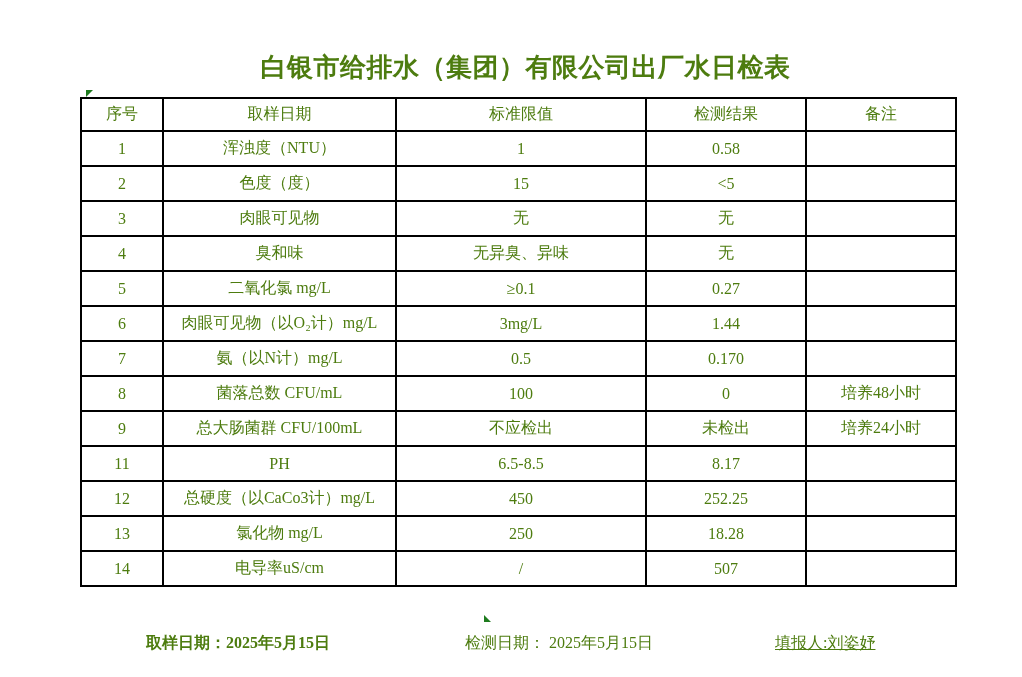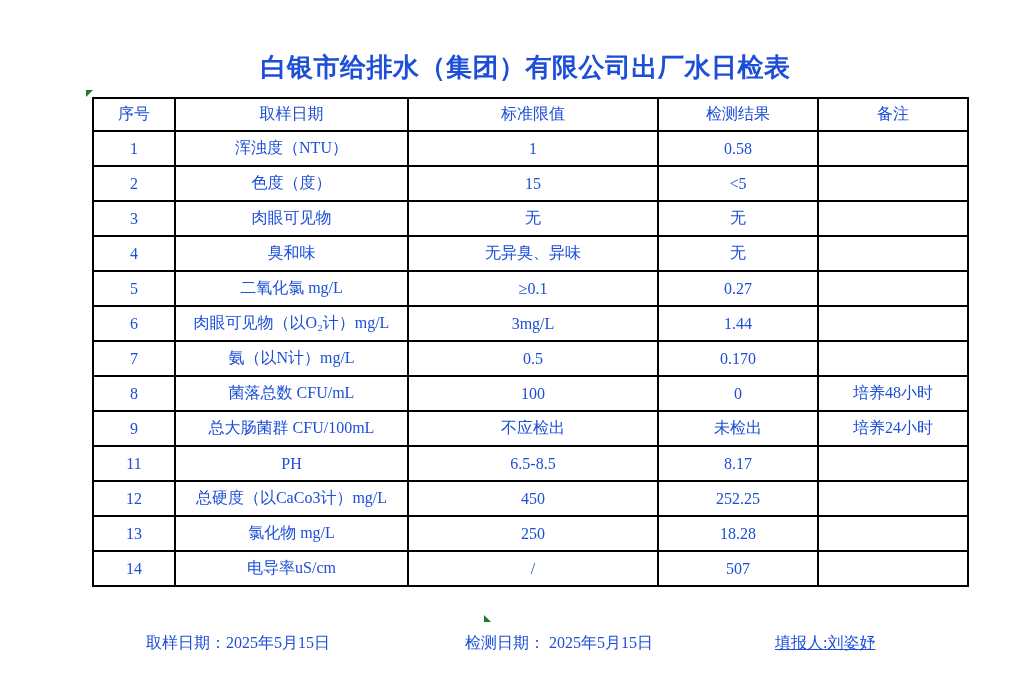--- a/index.html
+++ b/index.html
@@ -3,38 +3,38 @@
 <meta charset="utf-8">
 <style>
   * { margin: 0; padding: 0; box-sizing: border-box; }
   html, body { background: #ffffff; }
   .sheet {
     position: relative;
     width: 1022px;
     height: 677px;
     background: #ffffff;
     font-family: "Liberation Serif", "DejaVu Serif", serif;
-    color: #1d4ed8;
+    color: #4d7c0f;
     overflow: hidden;
     border-radius: 29px;
   }
   .title {
     position: absolute;
     left: 88px;
     top: 50px;
     width: 875px;
     text-align: center;
     font-size: 26px;
     font-weight: bold;
     letter-spacing: 0.5px;
     white-space: nowrap;
   }
   table.inspection {
     position: absolute;
-    left: 92px;
+    left: 80px;
     top: 97px;
     width: 875px;
     border-collapse: collapse;
     table-layout: fixed;
   }
   table.inspection th,
   table.inspection td {
     border: 2px solid #000000;
     text-align: center;
     vertical-align: middle;
@@ -53,21 +53,21 @@
   col.c-remark { width: 150px; }
   .footer-line {
     position: absolute;
     top: 633px;
     left: 0;
     width: 1022px;
     height: 22px;
     font-size: 16px;
   }
   .footer-item { position: absolute; white-space: nowrap; }
-  .footer-sampling { left: 146px; }
+  .footer-sampling { left: 146px; font-weight: bold; }
   .footer-testing  { left: 465px; }
   .footer-filler   { left: 775px; text-decoration: underline; }
   .err-marker {
     position: absolute;
     width: 0;
     height: 0;
     border-top: 7px solid #1e7b1e;
     border-right: 7px solid transparent;
   }
   .err-marker-a { left: 86px; top: 90px; }

